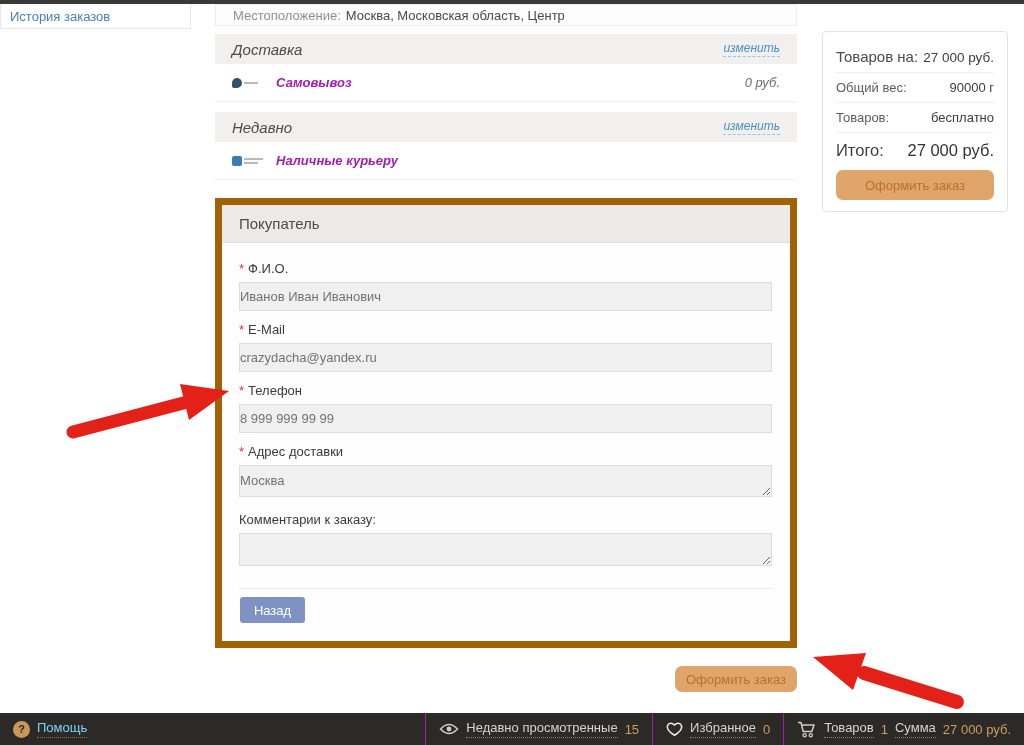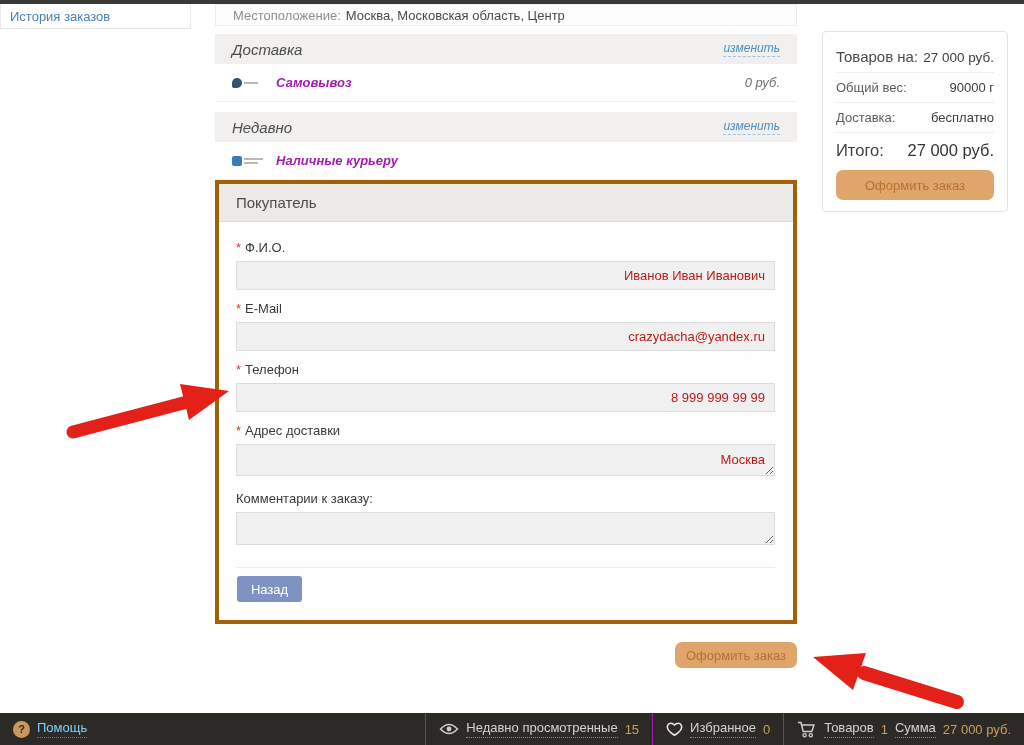--- a/index.html
+++ b/index.html
@@ -45,33 +45,33 @@
   .method-logo { width:34px; height:13px; display:flex; align-items:center; gap:2px; margin-right:10px; flex:none; }
   .logo-blob { width:10px; height:10px; background:#33526e; border-radius:5px 5px 5px 2px; }
   .logo-sq { width:10px; height:10px; background:#3c7cb4; border-radius:2px; }
   .logo-lines { display:flex; flex-direction:column; gap:2px; }
   .logo-lines i { display:block; width:19px; height:2px; background:#b9b9b9; }
   .logo-lines i:last-child { width:14px; }
   .method-name { font-size:13px; font-weight:bold; color:#a21caf; }
   .method-price { margin-left:auto; font-size:13px; color:#6f6f6f; }
 
   
-  .buyer-box { margin-top:0; border:4px solid #a16207; background:#fefefe; }
+  .buyer-box { margin-top:18px; border:7px solid #a16207; background:#fefefe; }
   .buyer-header {
     height:38px; background:#eceae6; border-bottom:1px solid #e0ddd8;
     display:flex; align-items:center; padding:0 17px; font-size:15px; color:#4c4c4c;
   }
   .buyer-body { padding:18px 18px 0 17px; }
   .field { margin-bottom:11px; }
   .field .f-label { display:block; font-size:13px; font-weight:normal; color:#3a3a3a; margin-bottom:6px; }
   .req { color:#cf3a34; margin-right:4px; }
   .field input, .field textarea {
     width:100%; background:#f0f0f0; border:1px solid #ddd;
     font-family:"Liberation Sans","DejaVu Sans",sans-serif;
-    font-size:13px; color:#b91c1c; padding:0 9px; outline:none;text-align:right;
+    font-size:13px; color:#737373; padding:0 0; outline:none;
   }
   .field input { height:29px; }
   .field textarea { padding-top:7px; resize:both; }
   .ta-address { height:32px; }
   .ta-comments { height:33px; }
   .buyer-divider { border-top:1px solid #ebebeb; margin:18px 0 0; }
   .back-btn {
     margin:8px 0 18px 1px; width:65px; height:26px; border:none; border-radius:3px;
     background:#7e93c3; color:#fff; font-size:13px; cursor:pointer;
     font-family:"Liberation Sans","DejaVu Sans",sans-serif;
@@ -217,21 +217,21 @@
 <aside class="summary">
   <div class="sum-row lg">
     <span class="s-label">Товаров на:</span>
     <span class="s-value">27 000 руб.</span>
   </div>
   <div class="sum-row sm">
     <span class="s-label">Общий вес:</span>
     <span class="s-value">90000 г</span>
   </div>
   <div class="sum-row sm">
-    <span class="s-label">Доставка:</span>
+    <span class="s-label">Товаров:</span>
     <span class="s-value s-free">бесплатно</span>
   </div>
   <div class="sum-row total">
     <span class="s-label">Итого:</span>
     <span class="s-value">27 000 руб.</span>
   </div>
   <button class="checkout-btn">Оформить заказ</button>
 </aside>
 
 <svg class="arrows" viewBox="0 0 1024 745">

